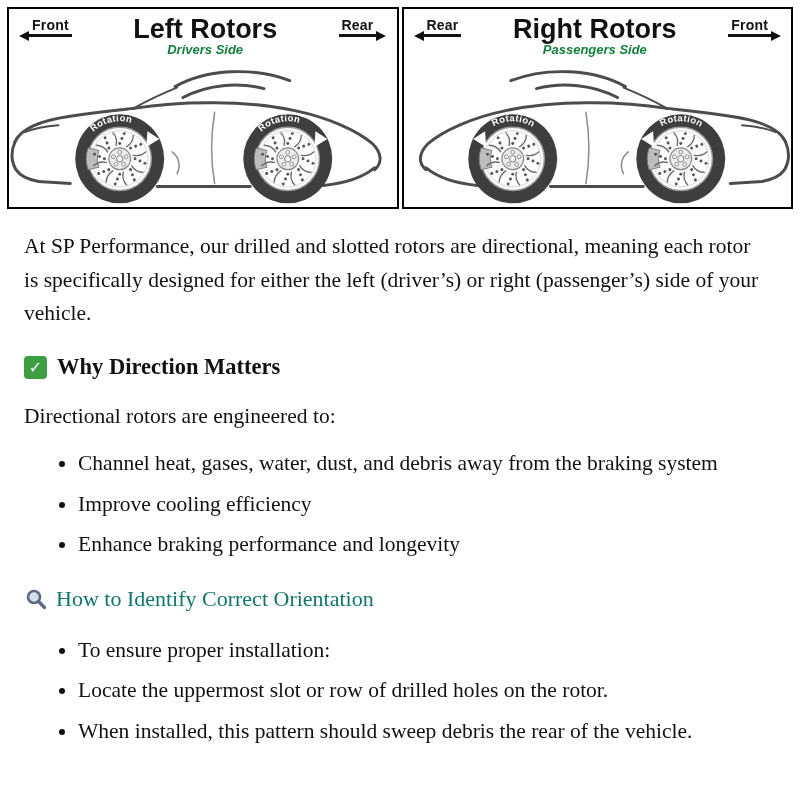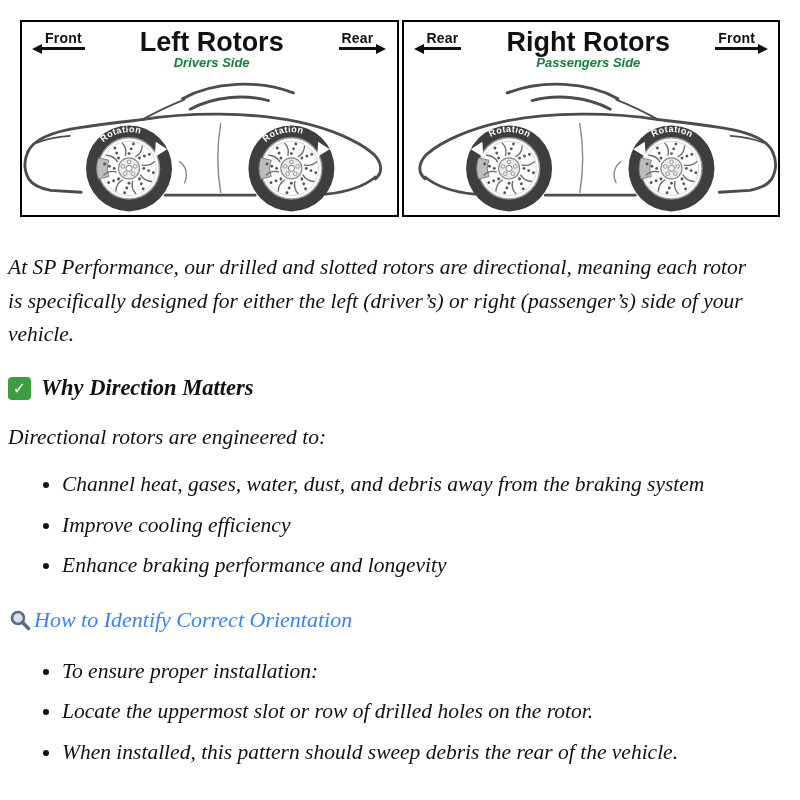--- a/index.html
+++ b/index.html
@@ -4,50 +4,50 @@
 <style>
   * { box-sizing: border-box; }
   html,body { margin:0; padding:0; background:#fff; }
   body {
     width:800px; height:800px; overflow:hidden;
     font-family:"Liberation Serif", serif;
     color:#111;
   }
 
   
-  .diagram { display:flex; padding:20px; gap:3px; }
+  .diagram { display:flex; padding:7px; gap:3px; }
   .panel { flex:1; border:2.5px solid #000; background:#fff; }
   .panel-header {
     display:flex; justify-content:space-between; align-items:flex-start;
     padding:6px 10px 0 10px;
     font-family:"Liberation Sans", sans-serif;
   }
   .panel-title-block { text-align:center; line-height:1.05; }
   .panel-title { font-size:27px; font-weight:700; }
   .panel-subtitle { font-size:13px; font-weight:700; font-style:italic; color:#15803d; }
   .dir { display:flex; align-items:flex-end; margin-top:2px; }
   .dir-text {
     font-size:14px; font-weight:700; letter-spacing:0.2px;
     border-bottom:3px solid #111; padding:0 3px 1px 3px;
   }
   .ah { width:0; height:0; border-top:5px solid transparent; border-bottom:5px solid transparent; margin-bottom:-4px; }
   .ah-left  { border-right:10px solid #111; }
   .ah-right { border-left:10px solid #111; }
   .car-svg { display:block; width:100%; }
 
   
-  .content { padding:14px 34px 0 8px;font-style:italic; }
+  .content { padding:14px 34px 0 24px; }
   .content p { font-size:21.5px; line-height:1.55; margin:0 0 14px 0; max-width:748px; }
   h2.sect {
     font-size:22.5px; font-weight:700; margin:24px 0 20px 0;
     display:flex; align-items:center; gap:10px;
   }
   h3.sect {
     font-size:22px; font-weight:400; margin:26px 0 22px 0;
-    display:flex; align-items:center; gap:2px; color:#3b82f6;
+    display:flex; align-items:center; gap:8px; color:#0f766e;
   }
   .check-icon {
     width:23px; height:23px; border-radius:4px; background:#3d9e41;
     color:#fff; display:inline-flex; align-items:center; justify-content:center;
     font-family:"DejaVu Sans", sans-serif; font-size:16px; font-weight:700;
     flex:0 0 auto;
   }
   .mag-icon { flex:0 0 auto; display:inline-block; }
   ul.blist { margin:0 0 18px 0; padding-left:46px; max-width:760px; }
   ul.blist li { font-size:21.5px; line-height:1.5; margin:8px 8px; }

